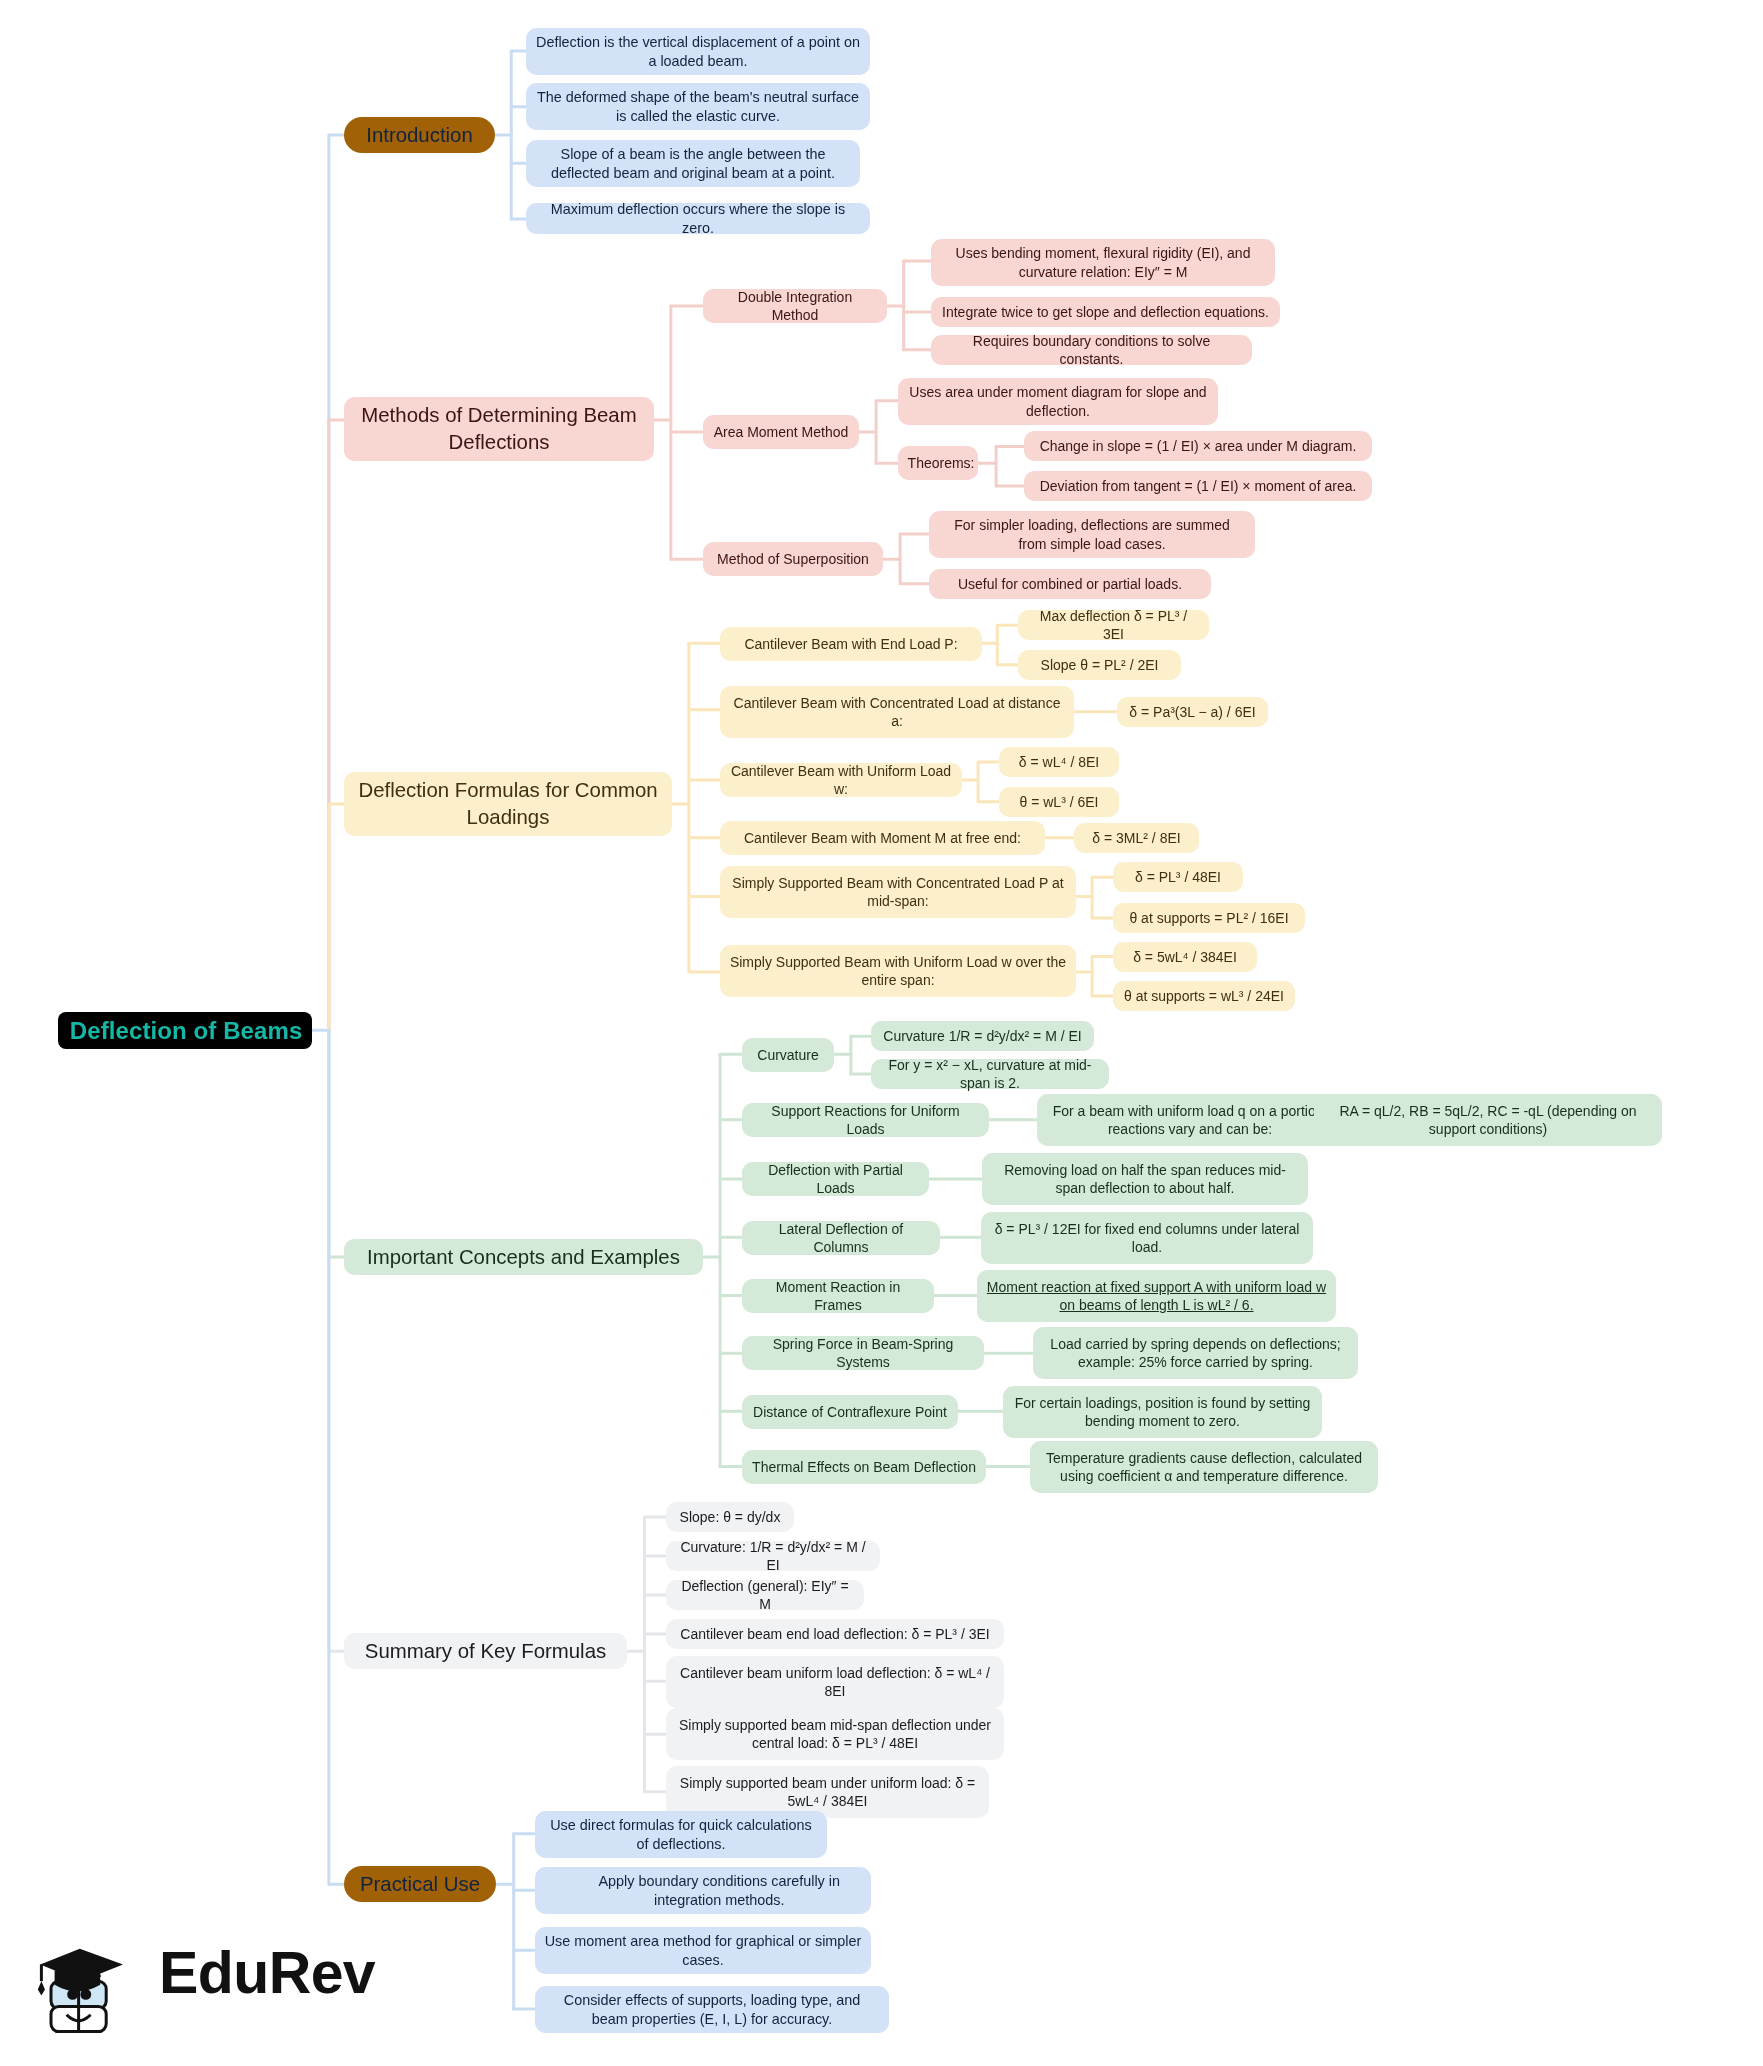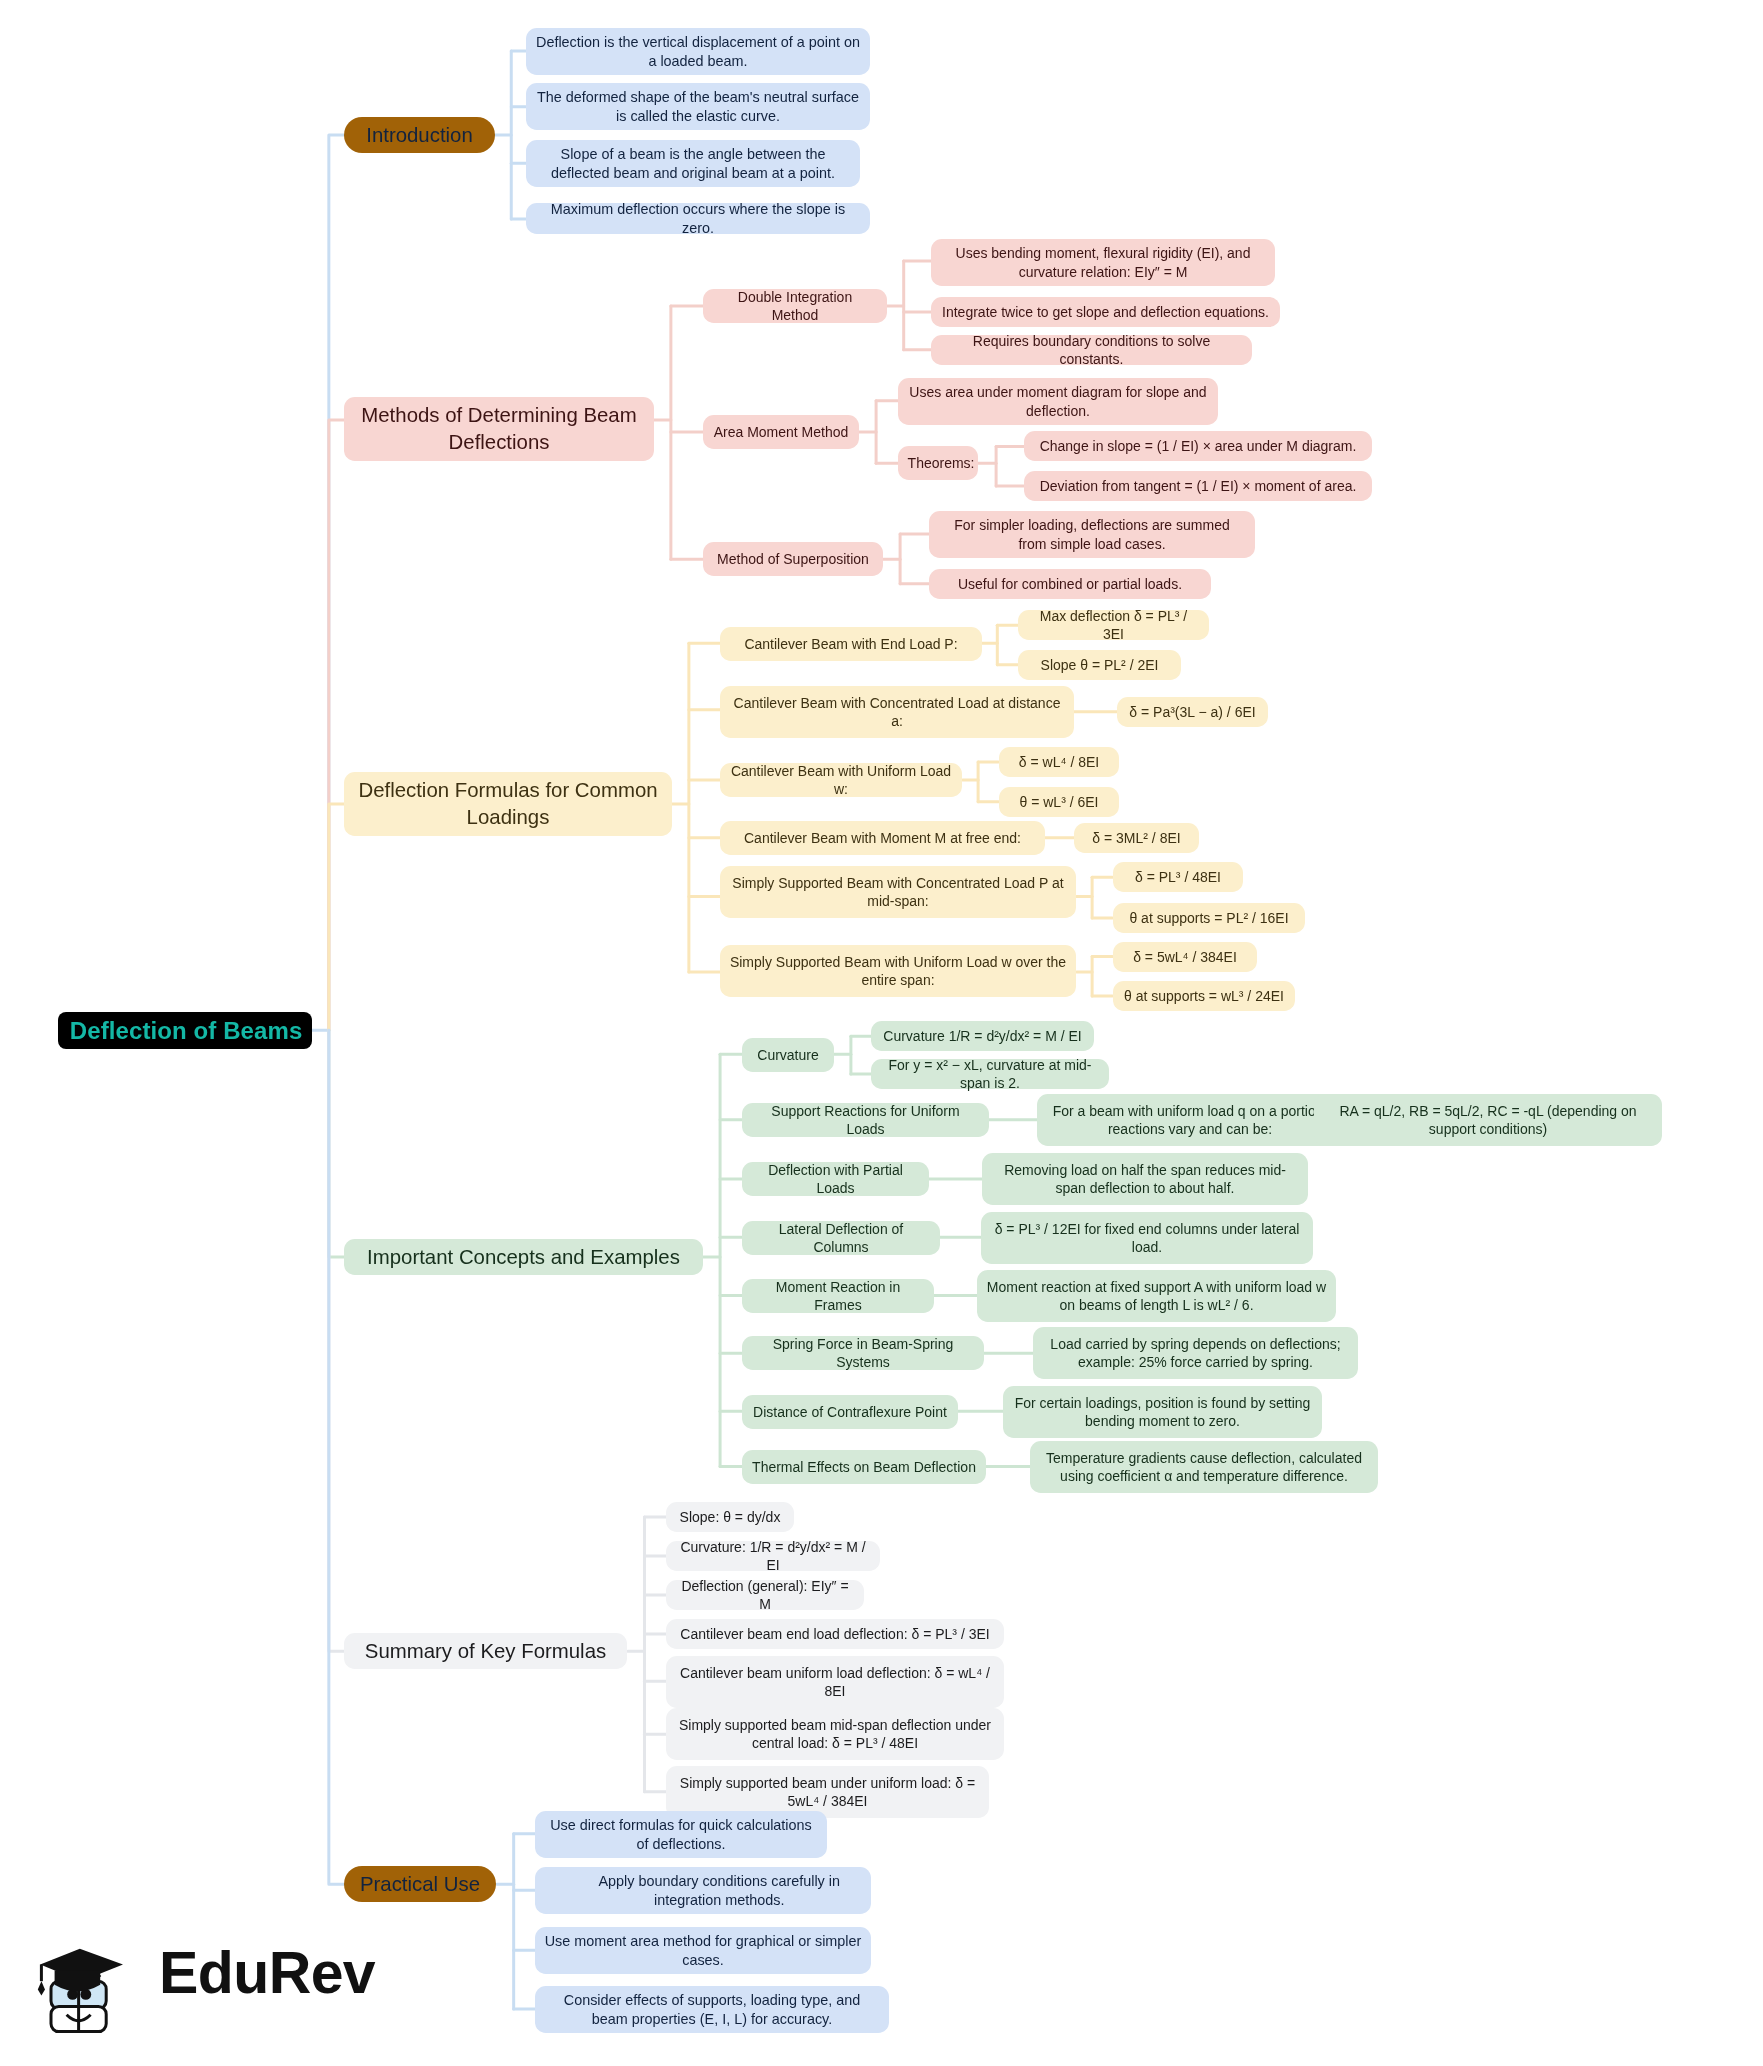--- a/index.html
+++ b/index.html
@@ -344,21 +344,21 @@
   <div class="node c-green lvl3" style="left:742px; top:1221px; width:198px; height:34px;">
     <span>Lateral Deflection of Columns</span>
   </div>
   <div class="node c-green lvl3" style="left:981px; top:1212px; width:332px; height:52px;">
     <span>δ = PL³ / 12EI for fixed end columns under lateral load.</span>
   </div>
 
   <div class="node c-green lvl3" style="left:742px; top:1279px; width:192px; height:34px;">
     <span>Moment Reaction in Frames</span>
   </div>
-  <div class="node c-green lvl3" style="left:977px; top:1270px; width:359px; height:52px;">
+  <div class="node c-green lvl3" style="left:977px; top:1270px; width:359px; height:52px;text-decoration:underline;">
     <span>Moment reaction at fixed support A with uniform load w on beams of length L is wL² / 6.</span>
   </div>
 
   <div class="node c-green lvl3" style="left:742px; top:1336px; width:242px; height:34px;">
     <span>Spring Force in Beam-Spring Systems</span>
   </div>
   <div class="node c-green lvl3" style="left:1033px; top:1327px; width:325px; height:52px;">
     <span>Load carried by spring depends on deflections; example: 25% force carried by spring.</span>
   </div>
 

